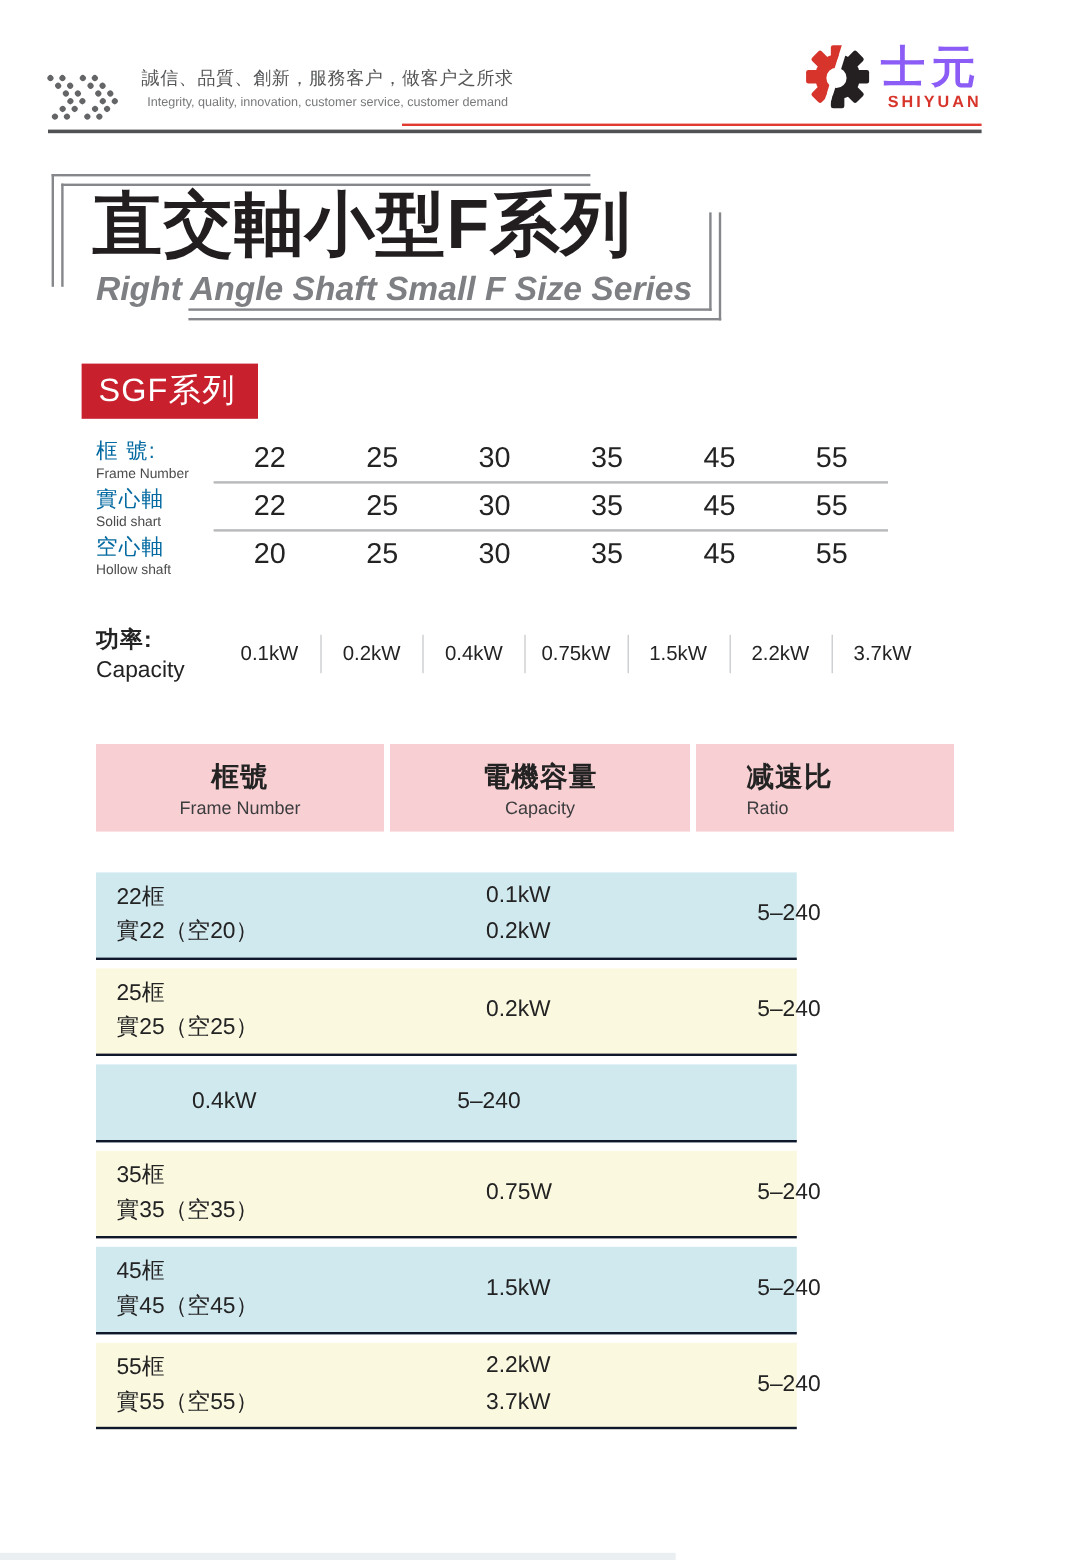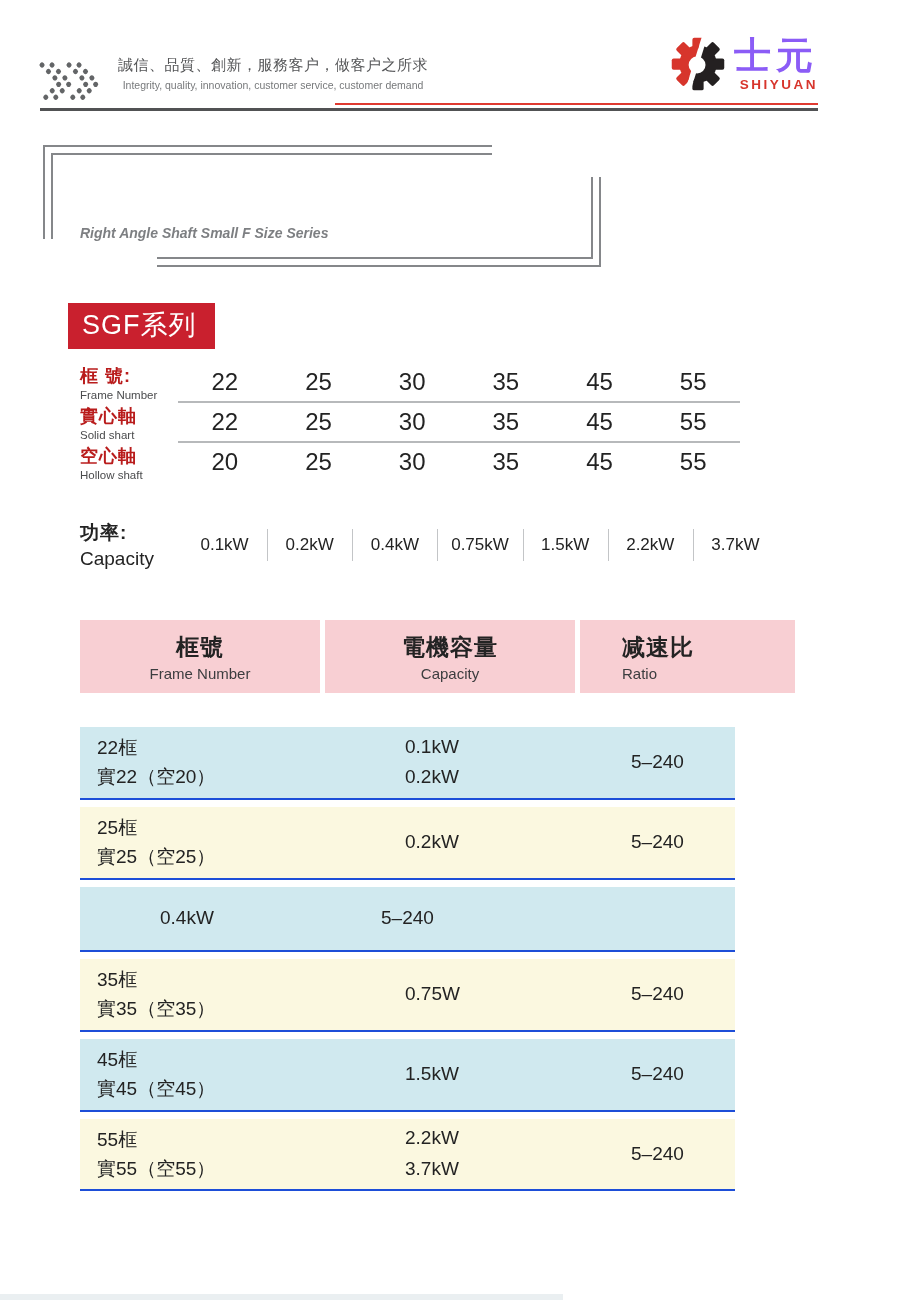--- a/index.html
+++ b/index.html
@@ -24,55 +24,55 @@
   .logo-en{font-size:13.5px;font-weight:bold;color:var(--logo-red,#d7352c);letter-spacing:2.5px;margin-top:3px;align-self:flex-end;}
 
   
   .title-block{left:43px;top:145px;width:560px;height:122px;}
   .br-line{position:absolute;border:0 solid #85878a;}
   .tl-outer{top:0;left:0;width:447px;height:92px;border-top-width:2.5px;border-left-width:2.5px;}
   .tl-inner{top:8px;left:8px;width:439px;height:84px;border-top-width:2.5px;border-left-width:2.5px;}
   .br-outer{bottom:0;right:2px;width:442px;height:88px;border-bottom-width:2.5px;border-right-width:2.5px;}
   .br-inner{bottom:8px;right:10px;width:434px;height:80px;border-bottom-width:2.5px;border-right-width:2.5px;}
   .main-title{position:absolute;left:34px;top:4px;font-size:58px;font-weight:bold;color:#221e1f;letter-spacing:1px;white-space:nowrap;}
-  .sub-title{position:absolute;left:37px;top:80px;font-size:14px;font-weight:bold;font-style:italic;color:#7d7f82;white-space:nowrap;}
+  .sub-title{position:absolute;left:37px;top:80px;font-size:28px;font-weight:bold;font-style:italic;color:#7d7f82;white-space:nowrap;}
 
   
   .badge{left:68px;top:303px;background:var(--badge-red,#c9202e);color:#fff;
          font-size:27px;padding:4px 18px 6px 14px;letter-spacing:1px;}
 
   
   .spec{left:80px;top:362px;width:660px;}
   .spec-row{position:relative;display:flex;align-items:center;min-height:40px;}
   .spec-row.with-line::after{content:'';position:absolute;left:98px;right:0;bottom:-1px;height:2px;background:#b7b9bb;}
   .spec-label{flex:0 0 98px;}
-  .spec-label .zh{font-size:18px;font-weight:bold;color:#b91c1c;letter-spacing:1px;}
+  .spec-label .zh{font-size:18px;font-weight:normal;color:#0369a1;letter-spacing:1px;}
   .spec-label .en{font-size:11.5px;color:#4a4b4d;margin-top:1px;}
   .spec-vals{flex:1;display:flex;}
   .spec-val{flex:1;text-align:center;font-size:24px;color:#232323;}
 
   
   .capacity{left:80px;top:520px;width:698px;display:flex;align-items:center;}
   .cap-label{flex:0 0 102px;}
   .cap-label .zh{font-size:19px;font-weight:bold;letter-spacing:1px;}
   .cap-label .en{font-size:19px;color:#232323;margin-top:2px;}
   .cap-vals{flex:1;display:flex;align-items:center;}
   .cap-cell{position:relative;flex:1;text-align:center;font-size:17px;color:#232323;padding:10px 0;}
   .cap-cell + .cap-cell::before{content:'';position:absolute;left:0;top:4px;bottom:4px;width:1px;background:#c3c5c7;}
 
   
-  .tbl{left:80px;top:620px;width:655px;}
+  .tbl{left:80px;top:620px;width:584px;}
   .thead{display:grid;grid-template-columns:240px 250px 215px;column-gap:5px;}
   .th{background:var(--pink,#f8cfd3);height:73px;display:flex;flex-direction:column;justify-content:center;align-items:center;}
   .th .zh{font-size:23px;font-weight:bold;color:#232323;letter-spacing:1px;}
   .th .en{font-size:15px;color:#3c3d3f;margin-top:2px;}
   .th.th-ratio{align-items:flex-start;padding-left:42px;box-sizing:border-box;}
   .tbody{margin-top:34px;}
   .trow{display:grid;grid-template-columns:245px 250px 220px;align-items:center;
-        min-height:63px;border-bottom:2px solid #1d4ed8;margin-bottom:7px;}
+        min-height:63px;border-bottom:2px solid #0f172a;margin-bottom:7px;}
   .row-blue{background:var(--blue-row,#d0e9ef);}
   .row-yellow{background:var(--yellow-row,#fbf8e0);}
   .td{font-size:19px;color:#232323;}
   .td-frame{padding:6px 0 6px 17px;line-height:1.55;}
   .td-cap{padding-left:80px;line-height:1.5;}
   .td-cap div{padding:1px 0;}
   .td-ratio{padding-left:56px;}
 
   .bottom-bar{left:0;bottom:0;width:563px;height:6px;background:#eaeff1;}
 </style>
@@ -126,20 +126,21 @@
 </div>
 
 <div class="abs rule-red"></div>
 <div class="abs rule-dark"></div>
 
 <div class="abs title-block">
   <div class="br-line tl-outer"></div>
   <div class="br-line tl-inner"></div>
   <div class="br-line br-outer"></div>
   <div class="br-line br-inner"></div>
+  <div class="main-title">直交軸小型F系列</div>
   <div class="sub-title">Right Angle Shaft Small F Size Series</div>
 </div>
 
 <div class="abs badge">SGF系列</div>
 
 <div class="abs spec">
   <div class="spec-row with-line">
     <div class="spec-label">
       <div class="zh">框 號:</div>
       <div class="en">Frame Number</div>

